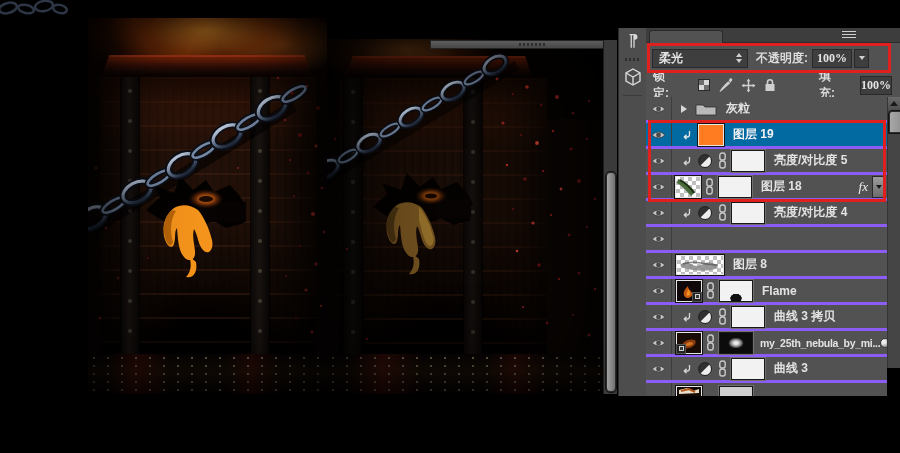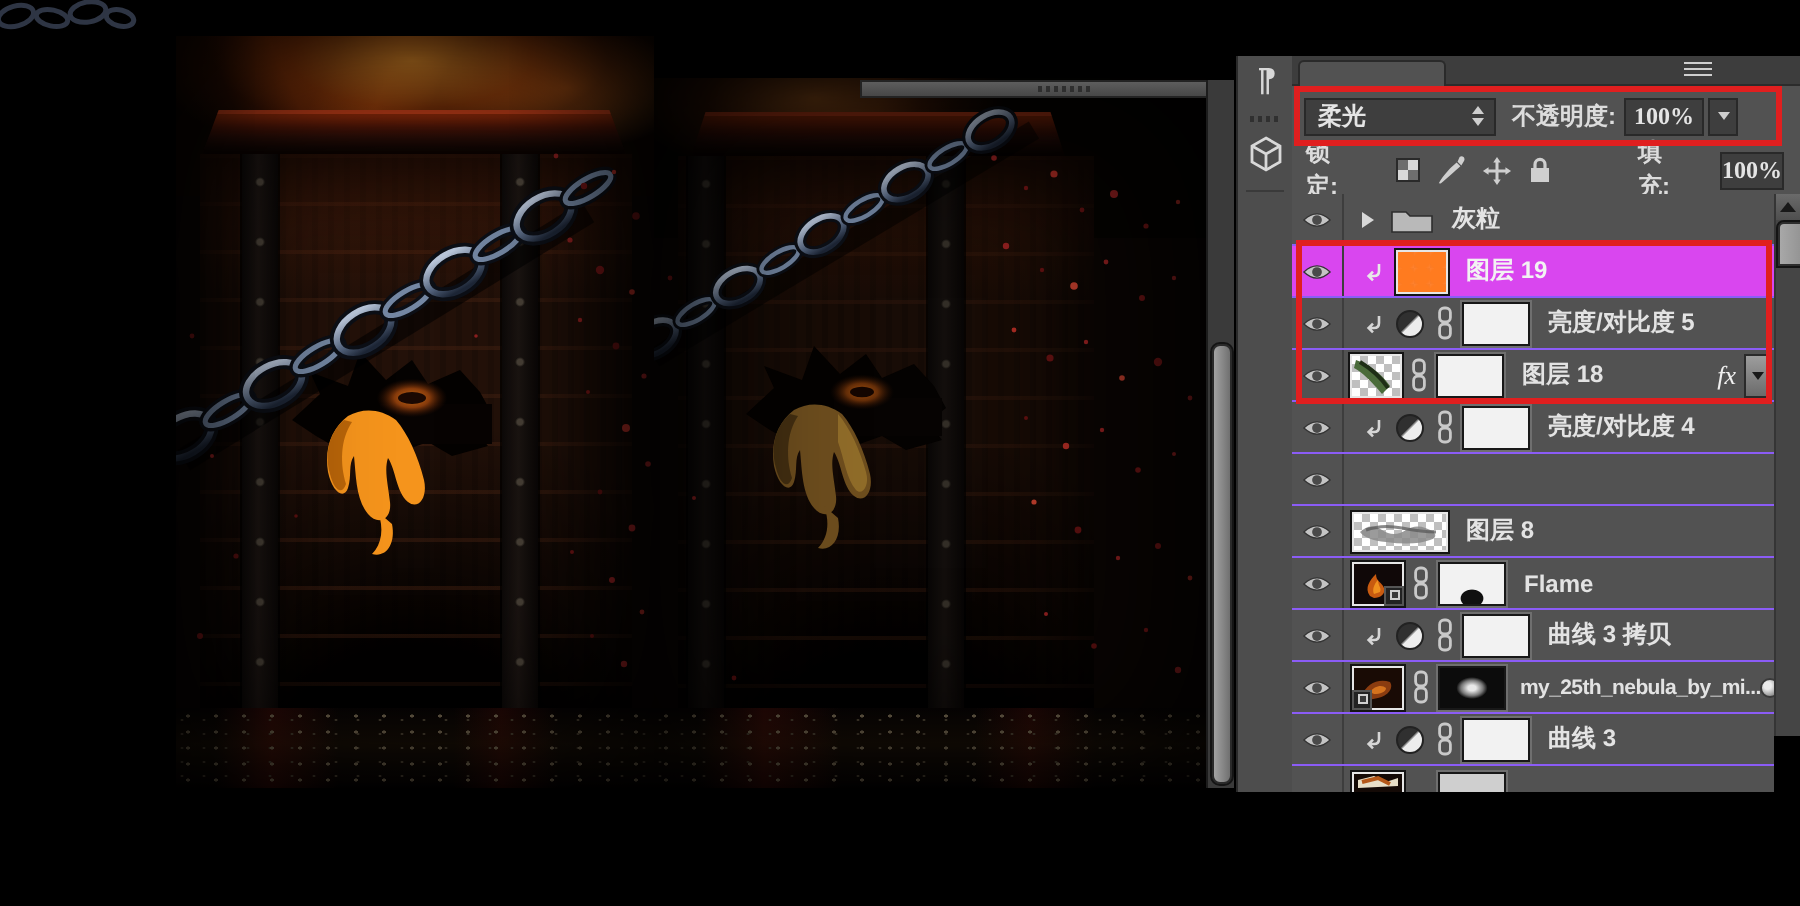--- a/index.html
+++ b/index.html
@@ -87,22 +87,22 @@
   .tri-u { width:0; height:0; border-left:3.5px solid transparent; border-right:3.5px solid transparent; border-bottom:4px solid #cfcfcf; }
   .tri-d { width:0; height:0; border-left:3.5px solid transparent; border-right:3.5px solid transparent; border-top:4px solid #cfcfcf; }
   .valbox { width:40px; justify-content:center;font-family:Liberation Serif, serif; }
   .valbtn { width:15px; height:19px; background:#3e3e3e; border:1px solid #292929; margin-left:2px;
     display:flex; align-items:center; justify-content:center; }
   .locks { display:flex; align-items:center; gap:8px; margin-left:8px; }
   .checker-sq { width:12px; height:12px; border:1px solid #2a2a2a;
     background:conic-gradient(#d9d9d9 0 25%, #6e6e6e 0 50%, #d9d9d9 0 75%, #6e6e6e 0); }
 
   #rows { position:absolute; left:0; top:69px; width:241px; }
-  .lrow { height:26px; background:#525252; border-bottom:1px solid #8b5cf6; display:flex; align-items:stretch; position:relative; }
-  .lrow.selected { background:#d946ef; }
+  .lrow { height:26px; background:#525252; border-bottom:3px solid #8b5cf6; display:flex; align-items:stretch; position:relative; }
+  .lrow.selected { background:#0369a1; }
   .eyecell { width:26px; flex:none; border-right:1px solid #3d3d3d; display:flex; align-items:center; justify-content:center; }
   .rc { flex:1; display:flex; align-items:center; min-width:0; }
   .lname { font-size:12px; font-weight:bold; color:#e3e3e3; margin-left:9px; white-space:nowrap; }
   .lname.small { font-size:10.5px; letter-spacing:-.3px; }
   .under { }
   .exp { width:0; height:0; border-top:4px solid transparent; border-bottom:4px solid transparent;
     border-left:6px solid #d8d8d8; margin-left:9px; }
   .thumb { width:26px; height:22px; border:1px solid #e6e6e6; outline:1px solid #141414; position:relative; flex:none;
     background-image:linear-gradient(45deg,#bfbfbf 25%,transparent 25%,transparent 75%,#bfbfbf 75%),
       linear-gradient(45deg,#bfbfbf 25%,#fff 25%,#fff 75%,#bfbfbf 75%);

